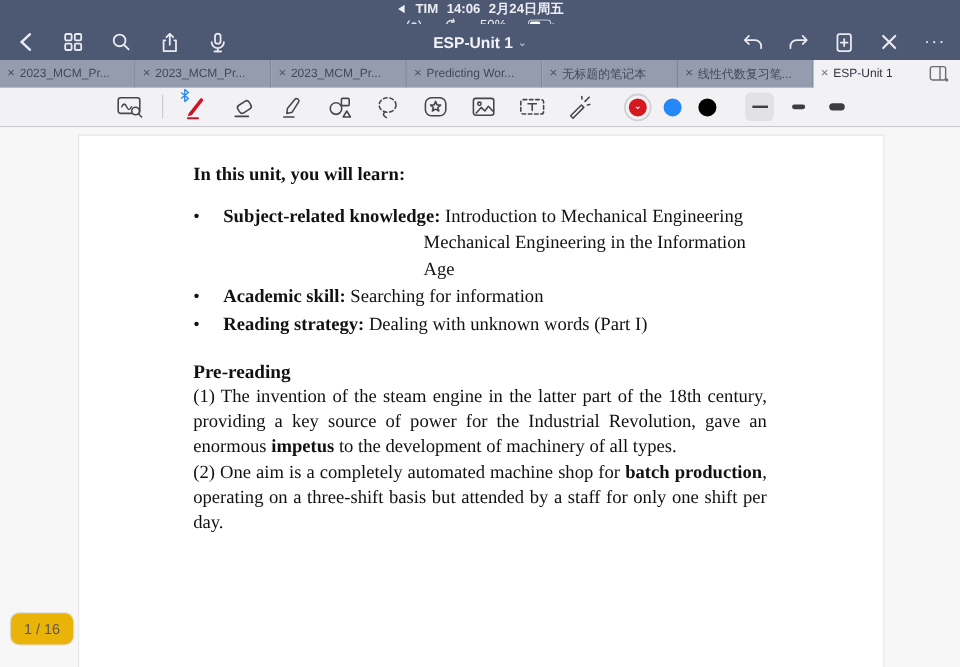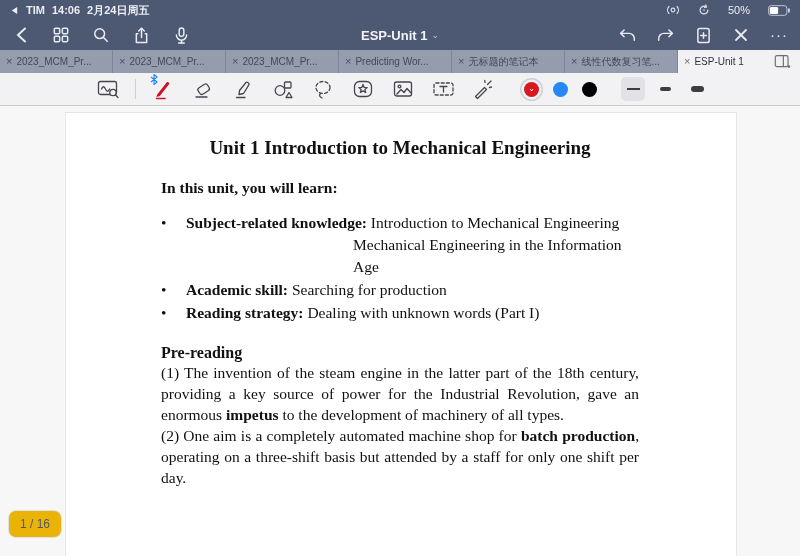--- a/index.html
+++ b/index.html
@@ -2,21 +2,21 @@
 <html><head>
 <meta charset="utf-8">
 <style>
   * { margin:0; padding:0; box-sizing:border-box; }
   html,body { width:800px; height:556px; overflow:hidden; background:#f7f7f8;
               font-family:"Liberation Sans", sans-serif; }
 
   
   .status-bar { height:20px; background:#4d5872; color:#eceef4; display:flex;
                 align-items:center; justify-content:space-between; padding:0 10px;
-                font-size:11px; font-weight:bold; }
+                font-size:11px; font-weight:bold;flex-direction:column; }
   .status-left { display:flex; align-items:center; gap:7px; }
   .status-right { display:flex; align-items:center; gap:18px; font-weight:normal; }
   .status-right svg, .status-left svg { display:block; }
 
   .nav-bar { height:30px; background:#4d5872; display:flex; align-items:center;
              padding:0 12px; color:#e9ebf2; position:relative; }
   .nav-left, .nav-right { display:flex; align-items:center; gap:22px; z-index:2; }
   .nav-right { margin-left:auto; gap:20px; }
   .nav-icon { width:18px; height:18px; display:flex; align-items:center; justify-content:center; cursor:pointer; }
   .nav-icon svg { display:block; }
@@ -304,34 +304,33 @@
         <span class="dash-med"></span>
       </span>
     <span class="width-option">
         <span class="dash-thick"></span>
       </span>
   </div>
 </div>
 
 <div class="content">
   <div class="page">
-    <div class="doc-title">Unit 1 Introduction to Mechanical Engineering</div>
     <div class="learn-heading">In this unit, you will learn:</div>
 
     <div class="bullet">
       <span class="dot">•</span>
       <div class="b-body">
         <div><b>Subject-related knowledge:</b><span> Introduction to Mechanical Engineering</span></div>
         <div class="b-line2">Mechanical Engineering in the Information Age</div>
       </div>
     </div>
     <div class="bullet">
       <span class="dot">•</span>
       <div class="b-body">
-        <div><b>Academic skill:</b><span> Searching for production</span></div>
+        <div><b>Academic skill:</b><span> Searching for information</span></div>
 
       </div>
     </div>
     <div class="bullet">
       <span class="dot">•</span>
       <div class="b-body">
         <div><b>Reading strategy:</b><span> Dealing with unknown words (Part I)</span></div>
 
       </div>
     </div>

